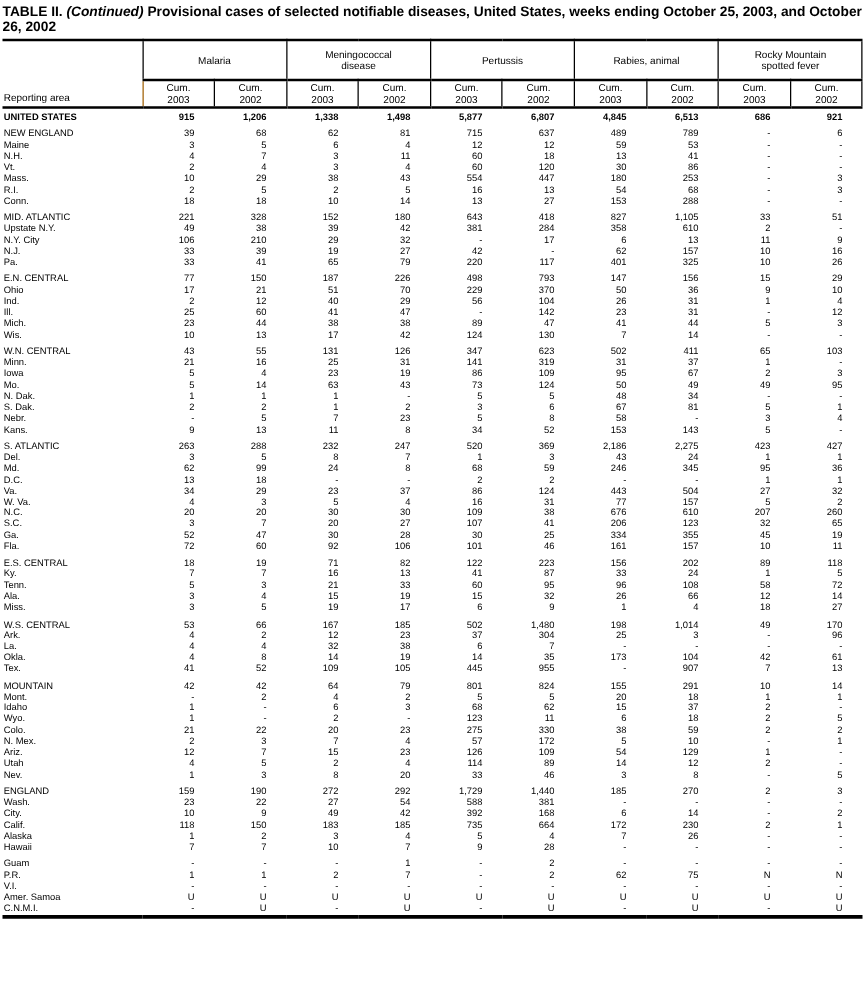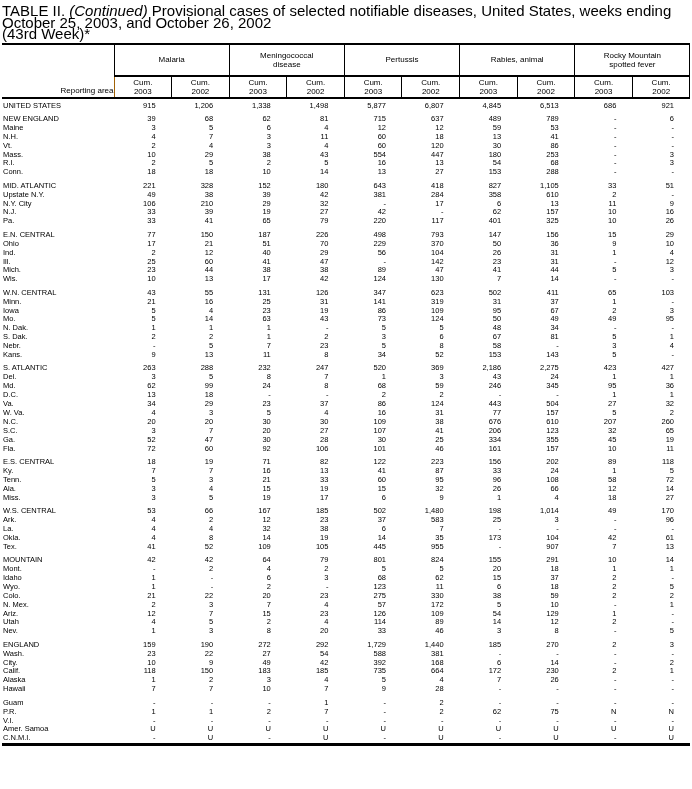--- a/index.html
+++ b/index.html
@@ -5,37 +5,37 @@
   * { margin:0; padding:0; box-sizing:border-box; }
   html,body { background:#ffffff; }
   body {
     width:692px; height:789px;
     font-family:"Liberation Sans", sans-serif;
     color:#000;
     overflow:hidden;
   }
   .page { padding:5px 2px 0 2px; }
 
-  .title { font-size:15px; font-weight:normal; line-height:11.5px; letter-spacing:0; }
+  .title { font-size:11px; font-weight:bold; line-height:11.5px; letter-spacing:0; }
   .title .ital { font-style:italic; }
 
   table.mmwr {
     width:688px;
     table-layout:fixed;
     border-collapse:collapse;
     margin-top:3px;
     border-top:2px solid #000;
     border-bottom:3px solid #000;
   }
   col.c-area { width:112px; }
   col.c-num  { width:57.6px; }
 
   thead th { font-weight:normal; font-size:8px; line-height:9px; }
   th.area-head {
-    text-align:right; vertical-align:bottom;
+    text-align:left; vertical-align:bottom;
     padding:0 0 2px 1px;
     border-bottom:2px solid #000;
   }
   tr.group-row th.group {
     border-left:1px solid #000; border-right:1px solid #000;
     border-bottom:2px solid #000;
     text-align:center; vertical-align:middle;
     height:32px; padding:1px 2px;
   }
   tr.sub-row th.sub {
@@ -46,34 +46,33 @@
   }
 
   tbody td {
     font-size:7.5px; line-height:8.9px;
     white-space:nowrap; overflow:hidden;
     padding:0;
   }
   tbody td.area { text-align:left; padding-left:1px; }
   tbody td.num  { text-align:right; padding-right:16px; }
   tbody tr.gap td { padding-top:4.5px; }
-  tbody tr:first-child td { padding-top:3px; }
+  tbody tr:first-child td { padding-top:3px;font-weight:bold; }
 
   .footnotes { width:688px; margin-top:3px; font-size:7.8px; line-height:9.5px; }
   .legend span { margin-right:26px; }
   .note { margin-top:0.5px; }
 </style>
 </head>
 <body>
 
 <div class="page">
 
   <div class="title">
     <div><span>TABLE II.</span> <span class="ital">(Continued)</span> <span>Provisional cases of selected notifiable diseases, United States, weeks ending October 25, 2003, and October 26, 2002</span></div>
-    <div>(43rd Week)*</div>
   </div>
 
   <table class="mmwr">
     <colgroup>
       <col class="c-area">
       <col class="c-num">
         <col class="c-num">
         <col class="c-num">
         <col class="c-num">
         <col class="c-num">
@@ -707,21 +706,21 @@
           <td class="num">49</td>
           <td class="num">170</td>
         </tr>
         <tr>
           <td class="area">Ark.</td>
           <td class="num">4</td>
           <td class="num">2</td>
           <td class="num">12</td>
           <td class="num">23</td>
           <td class="num">37</td>
-          <td class="num">583</td>
+          <td class="num">304</td>
           <td class="num">25</td>
           <td class="num">3</td>
           <td class="num">-</td>
           <td class="num">96</td>
         </tr>
         <tr>
           <td class="area">La.</td>
           <td class="num">4</td>
           <td class="num">4</td>
           <td class="num">32</td>

